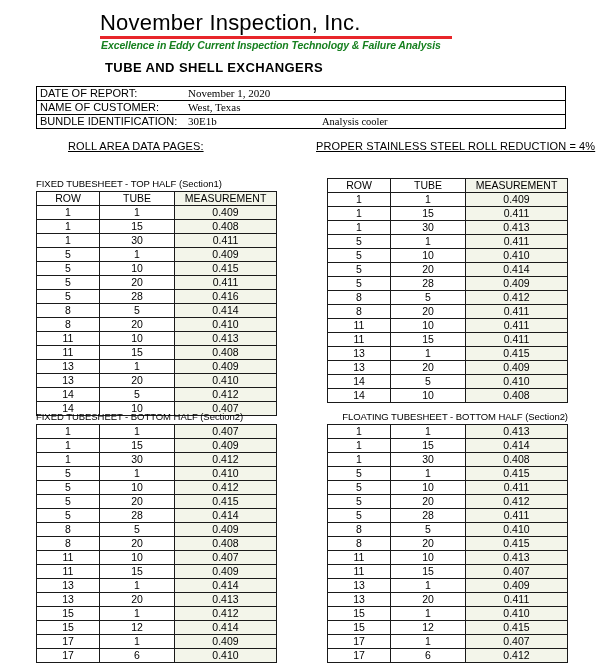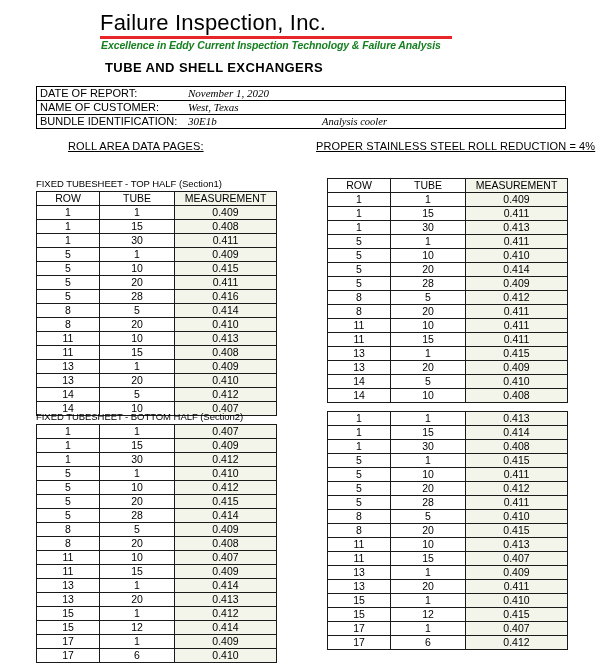--- a/index.html
+++ b/index.html
@@ -88,21 +88,20 @@
     font-weight: normal;
     white-space: nowrap;
     border-right: none !important;
   }
   .info-value {
     font-family: "Liberation Serif", serif;
     font-size: 11px;
     border-left: none !important;
     position: relative;
     padding-left: 6px !important;
-    font-style: italic;
   }
   .info-value .secondary {
     position: absolute;
     left: 140px;
     top: 0;
     font-family: "Liberation Serif", serif;
     font-size: 10.5px;
     line-height: 13px;
     white-space: nowrap;
   }
@@ -158,21 +157,21 @@
   
   #block-fixed-top     { left: 36px;  top: 178px; }
   #block-floating-top  { left: 327px; top: 178px; }
   #block-fixed-bottom  { left: 36px;  top: 411px; }
   #block-floating-bot  { left: 327px; top: 411px; }
 </style>
 </head>
 <body>
 
 <div id="letterhead">
-  <div id="company-name">Failure Inspection, Inc.</div>
+  <div id="company-name">November Inspection, Inc.</div>
   <div id="brand-rule"></div>
   <div id="tagline">Excellence in Eddy Current Inspection Technology &amp; Failure Analysis</div>
   <div id="doc-title">TUBE AND SHELL EXCHANGERS</div>
 </div>
 
 <table id="info-table">
   <tbody>
     <tr>
       <td class="info-label">DATE OF REPORT:</td>
       <td class="info-value">
@@ -480,20 +479,21 @@
         <tr>
           <td>17</td>
           <td>6</td>
           <td class="meas">0.410</td>
         </tr>
       </tbody>
   </table>
 </div>
 
 <div class="data-block" id="block-floating-bot">
+  <div class="block-title right-align">FLOATING TUBESHEET - BOTTOM HALF (Section2)</div>
   <table class="data">
     <colgroup>
         <col class="c-row">
         <col class="c-tube">
         <col class="c-meas">
       </colgroup>
     <thead></thead>
     <tbody>
         <tr>
           <td>1</td>

